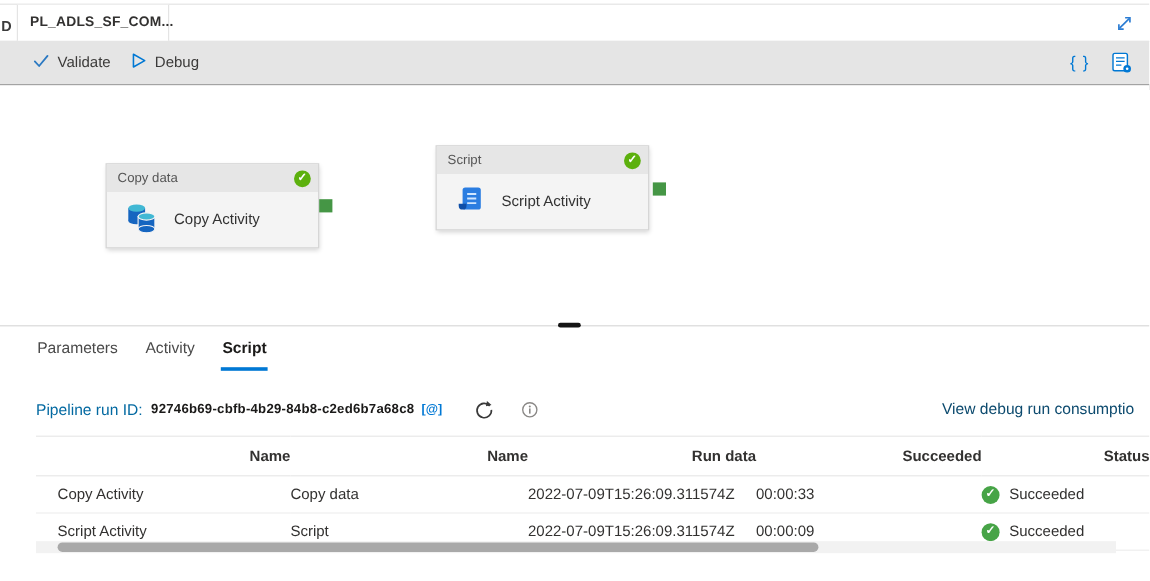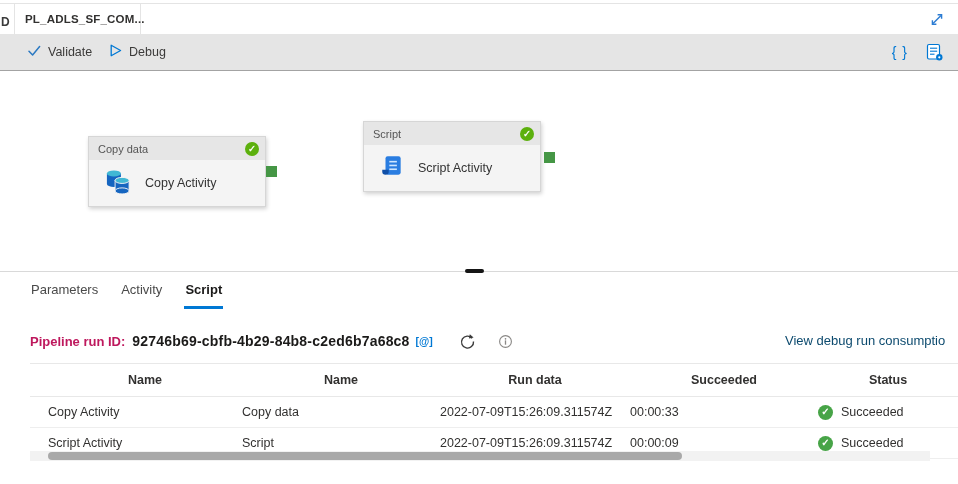--- a/index.html
+++ b/index.html
@@ -49,31 +49,31 @@
   .panel{position:absolute;top:271px;left:0;right:0;bottom:0;background:#fff;
          border-top:1px solid #d9d9d9;}
   .drag-dash{position:absolute;top:-3px;left:465px;width:19px;height:4px;background:#151515;
              border-radius:2px;cursor:row-resize;}
   .panel-tabs{position:absolute;top:0;left:30px;display:flex;gap:21px;height:37px;}
   .ptab{font-size:13px;color:#4a4a4a;line-height:36px;border-bottom:3px solid transparent;
         cursor:pointer;padding:0 1px;}
   .ptab.active{color:#1b1a19;font-weight:700;border-bottom-color:#0078d4;}
 
   .run-row{position:absolute;top:54px;left:30px;height:30px;display:flex;align-items:center;}
-  .run-label{font-size:13px;color:#be185d;font-weight:bold;}
-  .run-id{font-size:14px;font-weight:700;color:#1b1a19;margin-left:7px;letter-spacing:.2px;}
+  .run-label{font-size:13px;color:#0369a1;}
+  .run-id{font-size:11px;font-weight:700;color:#1b1a19;margin-left:7px;letter-spacing:.2px;}
   .at-icon{font-size:10.5px;font-weight:700;color:#0078d4;margin-left:6px;cursor:pointer;}
   .refresh-btn{margin-left:26px;cursor:pointer;display:flex;}
   .info-btn{margin-left:22px;cursor:pointer;display:flex;}
   .consumption-link{position:absolute;top:61px;left:785px;font-size:13px;color:#0c4a6e;
                     white-space:nowrap;cursor:pointer;}
 
   .runs-table{position:absolute;top:91px;left:30px;width:928px;border-collapse:collapse;
               table-layout:fixed;border-top:1px solid #e8e8e8;}
-  .runs-table th{height:32px;text-align:center;font-size:12.5px;font-weight:700;color:#323130;
+  .runs-table th{height:32px;text-align:right;font-size:12.5px;font-weight:700;color:#323130;
                  border-bottom:1px solid #e8e8e8;padding:0;}
   .runs-table td{height:30px;font-size:12.5px;color:#323130;border-bottom:1px solid #eee;padding:0;}
   .runs-table th:first-child,.runs-table td:first-child{padding-left:18px;}
   .status-cell{display:flex;align-items:center;gap:8px;}
   .status-check{width:15px;height:15px;border-radius:50%;background:#47a447;color:#fff;
                 display:flex;align-items:center;justify-content:center;
                 font-size:10px;font-weight:700;flex:0 0 auto;line-height:1;}
 
   .hscroll{position:absolute;top:179px;left:30px;width:900px;height:10px;background:#f2f2f2;cursor:pointer;}
   .hscroll-thumb{position:absolute;left:18px;top:1px;width:634px;height:8px;background:#a9a9a9;

